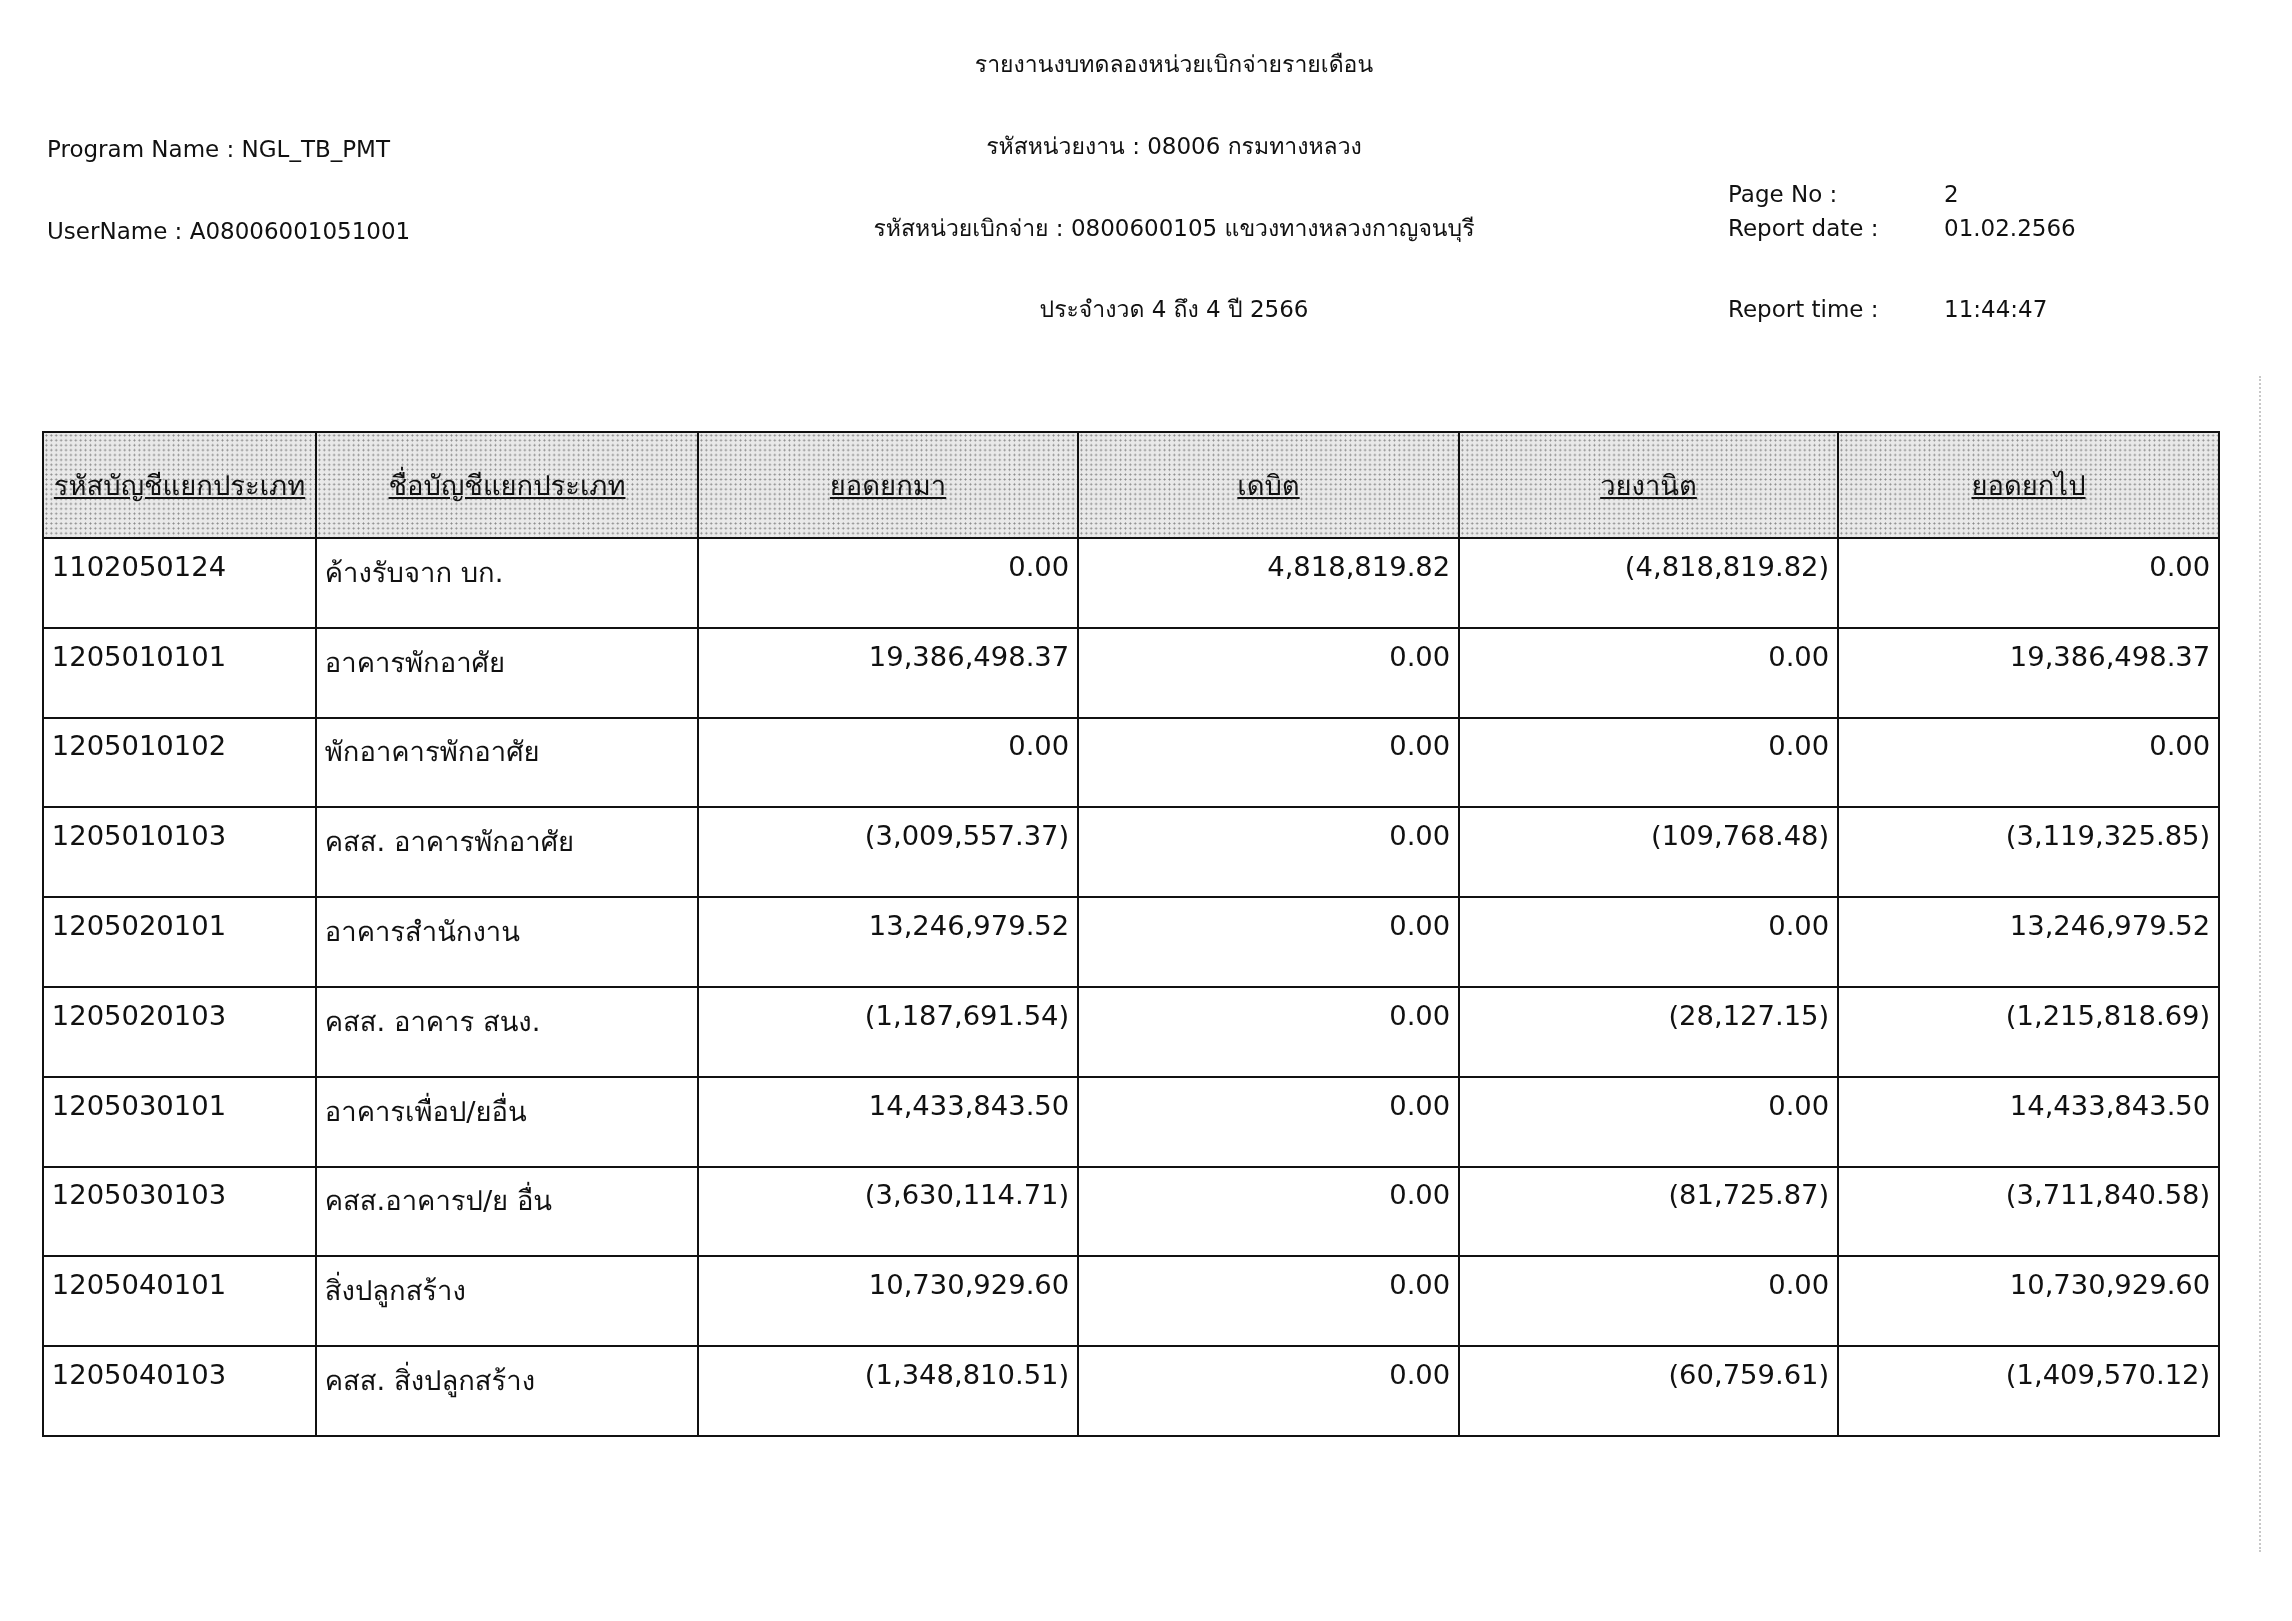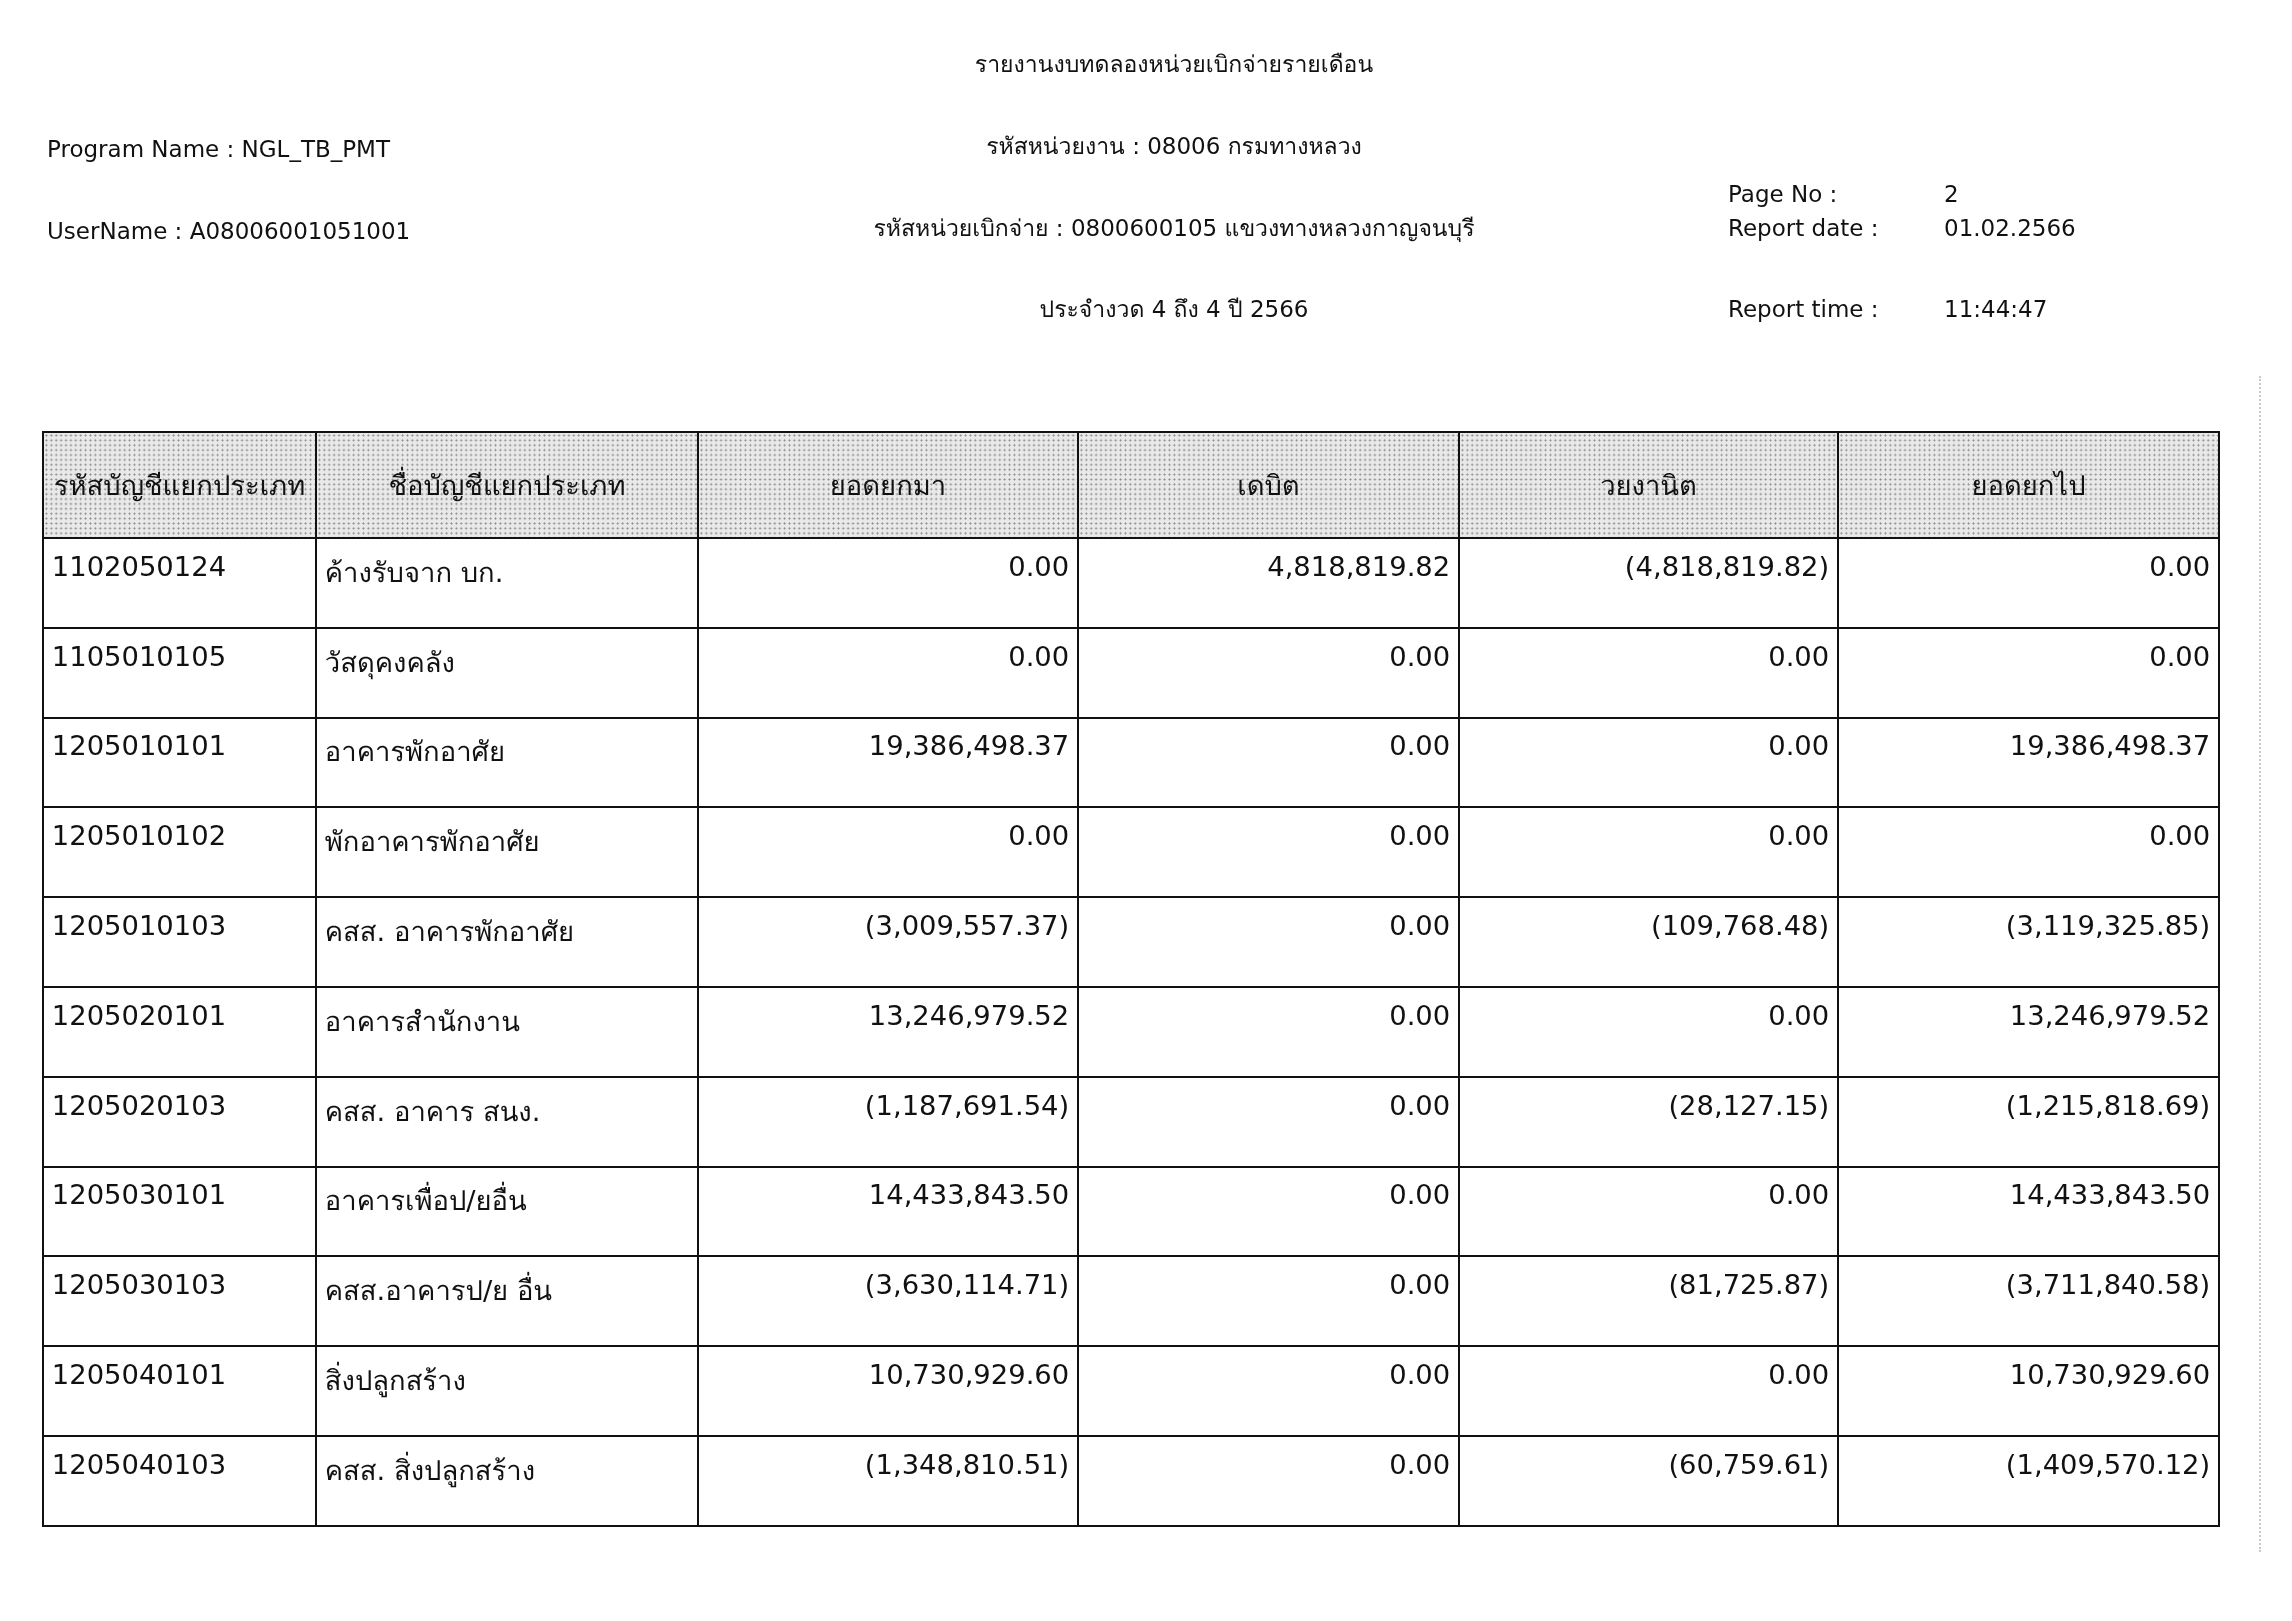--- a/index.html
+++ b/index.html
@@ -62,20 +62,21 @@
     white-space: nowrap;
     overflow: hidden;
   }
   table.tb th {
     height: 104px;
     text-align: center;
     vertical-align: middle;
     background-color: #e9e9e9;
     background-image: radial-gradient(#8a8a8a 0.9px, transparent 1.1px);
     background-size: 4.9px 4.9px;
+    text-decoration: underline;
   }
   table.tb td {
     height: 76px;
     vertical-align: top;
     padding-top: 11.8px;
     background: #ffffff;
   }
   td.num { text-align: right; padding-right: 7.8px; margin-left: 39px; }
   td.code, td.name { text-align: left; }
   col.c1 { width: 273px; }
@@ -126,28 +127,20 @@
   <tbody id="tb-body">
       <tr>
         <td class="code">1102050124</td>
         <td class="name">ค้างรับจาก บก.</td>
         <td class="num">0.00</td>
         <td class="num">4,818,819.82</td>
         <td class="num">(4,818,819.82)</td>
         <td class="num">0.00</td>
       </tr>
       <tr>
-        <td class="code">1105010105</td>
-        <td class="name">วัสดุคงคลัง</td>
-        <td class="num">0.00</td>
-        <td class="num">0.00</td>
-        <td class="num">0.00</td>
-        <td class="num">0.00</td>
-      </tr>
-      <tr>
         <td class="code">1205010101</td>
         <td class="name">อาคารพักอาศัย</td>
         <td class="num">19,386,498.37</td>
         <td class="num">0.00</td>
         <td class="num">0.00</td>
         <td class="num">19,386,498.37</td>
       </tr>
       <tr>
         <td class="code">1205010102</td>
         <td class="name">พักอาคารพักอาศัย</td>

